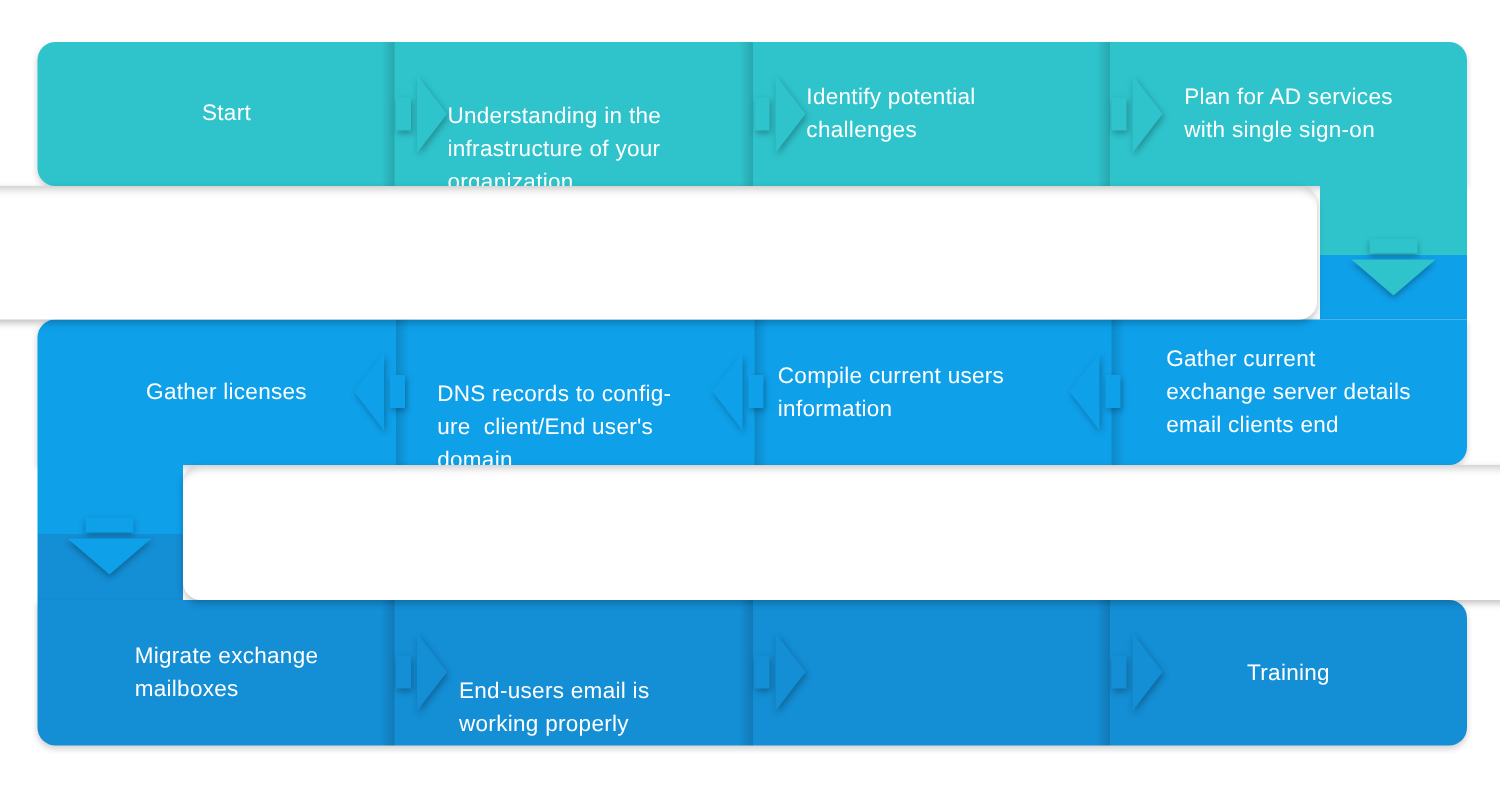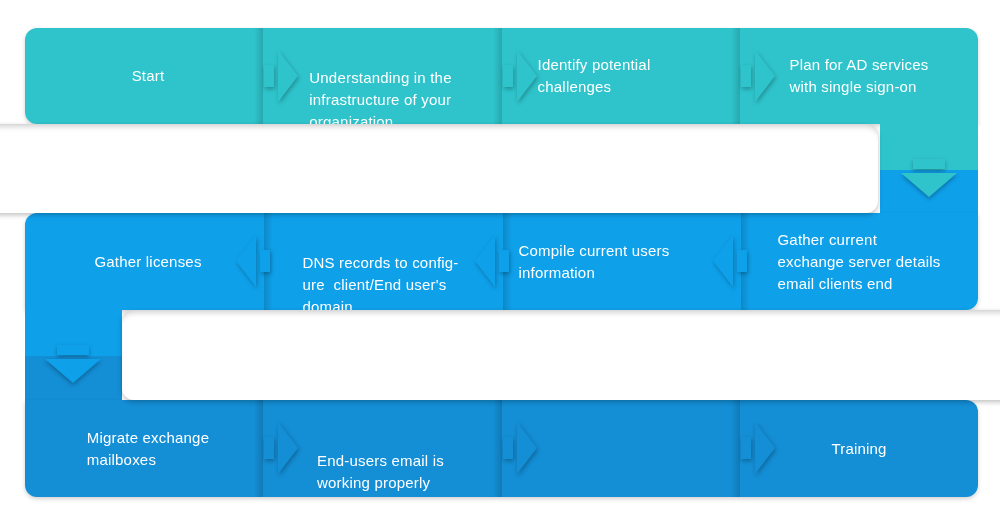--- a/index.html
+++ b/index.html
@@ -6,21 +6,21 @@
   html,body{margin:0;padding:0;background:#fff;}
   .canvas{
     position:relative;width:1000px;height:525px;background:var(--background,#fff);
     overflow:hidden;font-family:"Liberation Sans",sans-serif;
   }
   .band{position:absolute;left:25px;width:953px;box-shadow:0 2px 4px rgba(0,0,0,0.18);}
   .band1{top:28px;height:96px;background:var(--row1);border-radius:12px 12px 0 12px;}
   .band2{top:213px;height:97px;background:var(--row2);border-radius:12px 0 12px 0;}
   .band3{top:400px;height:97px;background:var(--row3);border-radius:0 12px 12px 12px;}
   .cell{position:absolute;top:0;bottom:0;display:flex;align-items:center;justify-content:center;}
-  .c0{left:12px;width:222px;}.c1{left:236px;width:239px;margin-top:47px;}.c2{left:450px;width:238px;}.c3{left:715px;width:238px;}
+  .c0{left:0;width:222px;padding-left:15px;}.c1{left:225px;width:239px;margin-top:47px;}.c2{left:450px;width:238px;}.c3{left:715px;width:238px;}
   .lbl{
     color:var(--text,#fff);font-size:15px;line-height:22px;letter-spacing:0.2px;
     white-space:pre;text-align:left;
   }
   .seam{position:absolute;top:0;bottom:0;width:9px;pointer-events:none;}
   .seam-r{background:linear-gradient(to right,rgba(0,0,0,0),rgba(0,0,0,0.15));}
   .seam-l{background:linear-gradient(to right,rgba(0,0,0,0.15),rgba(0,0,0,0));}
   .s1r{left:229px;}.s2r{left:468px;}.s3r{left:706px;}
   .s1l{left:239px;}.s2l{left:478px;}.s3l{left:716px;}
   .step-arrow{position:absolute;top:20px;filter:drop-shadow(1px 2px 2px rgba(0,0,0,0.28));}

